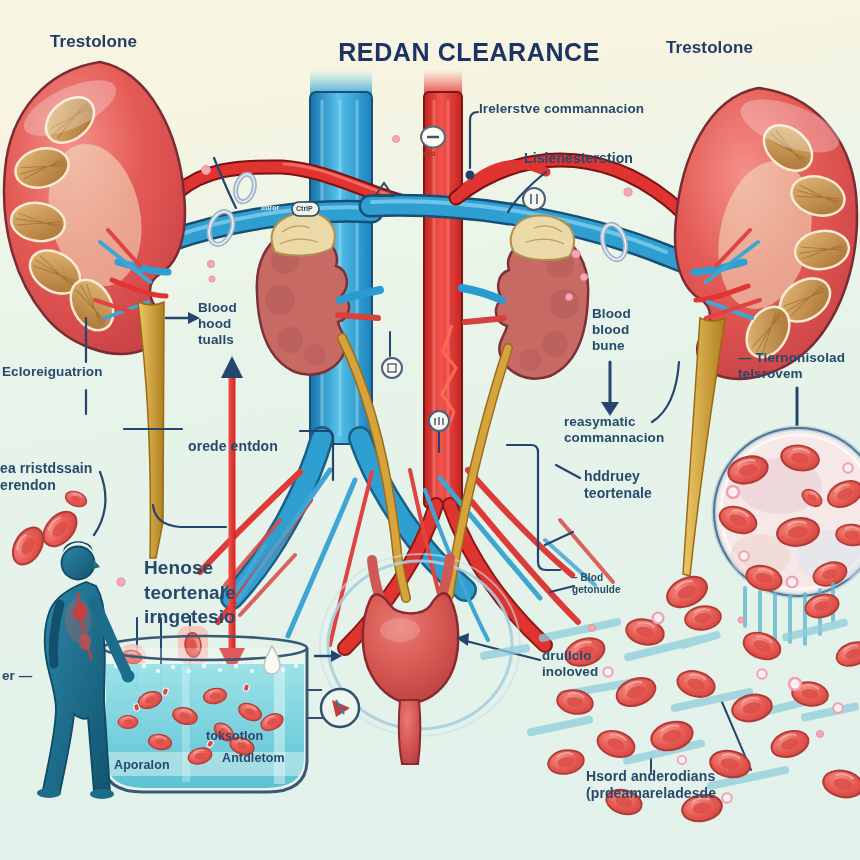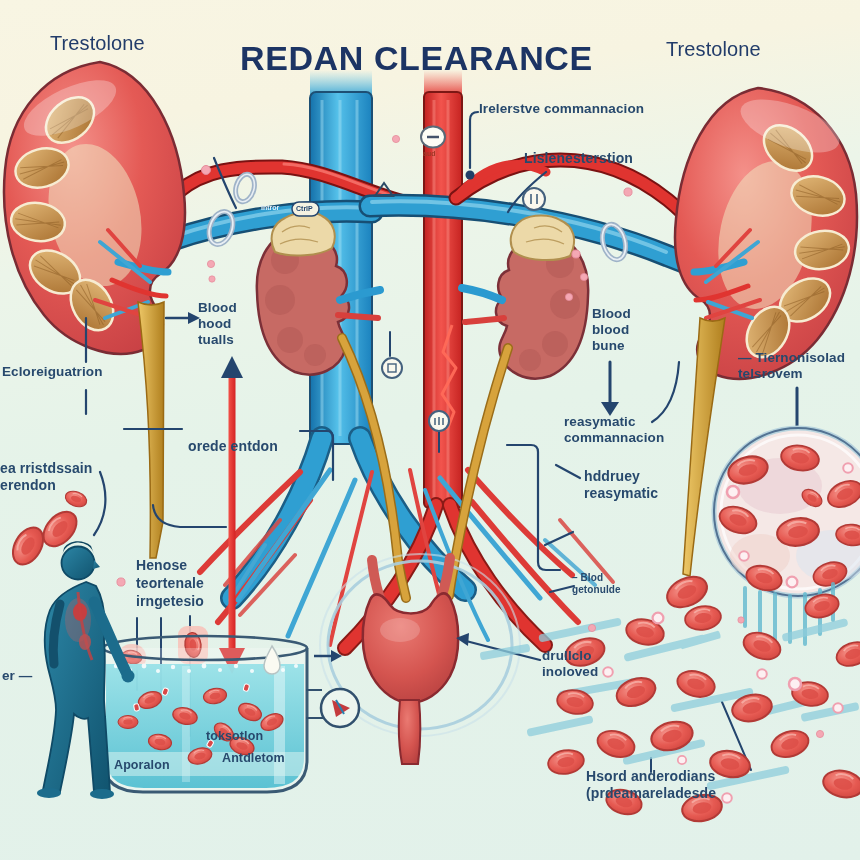--- a/index.html
+++ b/index.html
@@ -9,22 +9,22 @@
   }
   #stage{
     position:relative;width:860px;height:860px;
     background:linear-gradient(172deg,#f8f5e3 0%,#f7f4e1 14%,#ecf5e9 28%,#e5f3e9 48%,#e2f1ea 100%);
   }
   #art{position:absolute;left:0;top:0}
   .lbl{
     position:absolute;color:#27496d;font-weight:700;font-size:14px;
     line-height:1.18;white-space:pre-line;letter-spacing:.1px;
   }
-  .title{font-size:34px;font-weight:800;color:#1c3464;letter-spacing:.6px;text-align:left}
-  .organ{font-size:20px;font-weight:400;color:#223c6a}
+  .title{font-size:25px;font-weight:800;color:#1c3464;letter-spacing:.6px;text-align:right}
+  .organ{font-size:17px;font-weight:700;color:#223c6a}
   .tiny{font-size:7px;font-weight:700;letter-spacing:0}
   .ctr{text-align:center}
 </style>
 </head>
 <body>
 
 <div id="stage">
 
 <svg id="art" width="860" height="860" viewBox="0 0 860 860">
   <defs>
@@ -447,30 +447,30 @@
 
   <div class="lbl" style="left:479px;top:101px;font-size:13.5px">Irelerstve commannacion</div>
   <div class="lbl" style="left:524px;top:150px">Lislenesterstion</div>
   <div class="lbl" style="left:198px;top:300px;font-size:13.5px">Blood
 hood
 tualls</div>
   <div class="lbl" style="left:2px;top:364px;font-size:13.5px">Ecloreiguatrion</div>
   <div class="lbl" style="left:0px;top:460px">ea rristdssain
 erendon</div>
   <div class="lbl" style="left:188px;top:438px">orede entdon</div>
-  <div class="lbl" style="left:136px;top:556px;font-size:14px;line-height:1.3">Henose
+  <div class="lbl" style="left:144px;top:556px;font-size:19px;line-height:1.3">Henose
 teortenale
 irngetesio</div>
   <div class="lbl" style="left:592px;top:306px;font-size:13.5px">Blood
 blood
 bune</div>
   <div class="lbl" style="left:564px;top:414px;font-size:13.5px">reasymatic
 commannacion</div>
   <div class="lbl" style="left:584px;top:468px">hddruey
-reasymatic</div>
+teortenale</div>
   <div class="lbl" style="left:572px;top:572px;font-size:10px">– Blod
 getonulde</div>
   <div class="lbl" style="left:738px;top:350px;font-size:13.5px">— Tiernonisolad
 telsrovem</div>
   <div class="lbl" style="left:542px;top:648px;font-size:13.5px">drullclo
 inoloved</div>
   <div class="lbl" style="left:586px;top:768px">Hsord anderodians
 (prdeamareladesde</div>
   <div class="lbl" style="left:2px;top:668px;font-size:13.5px">er —</div>
 

